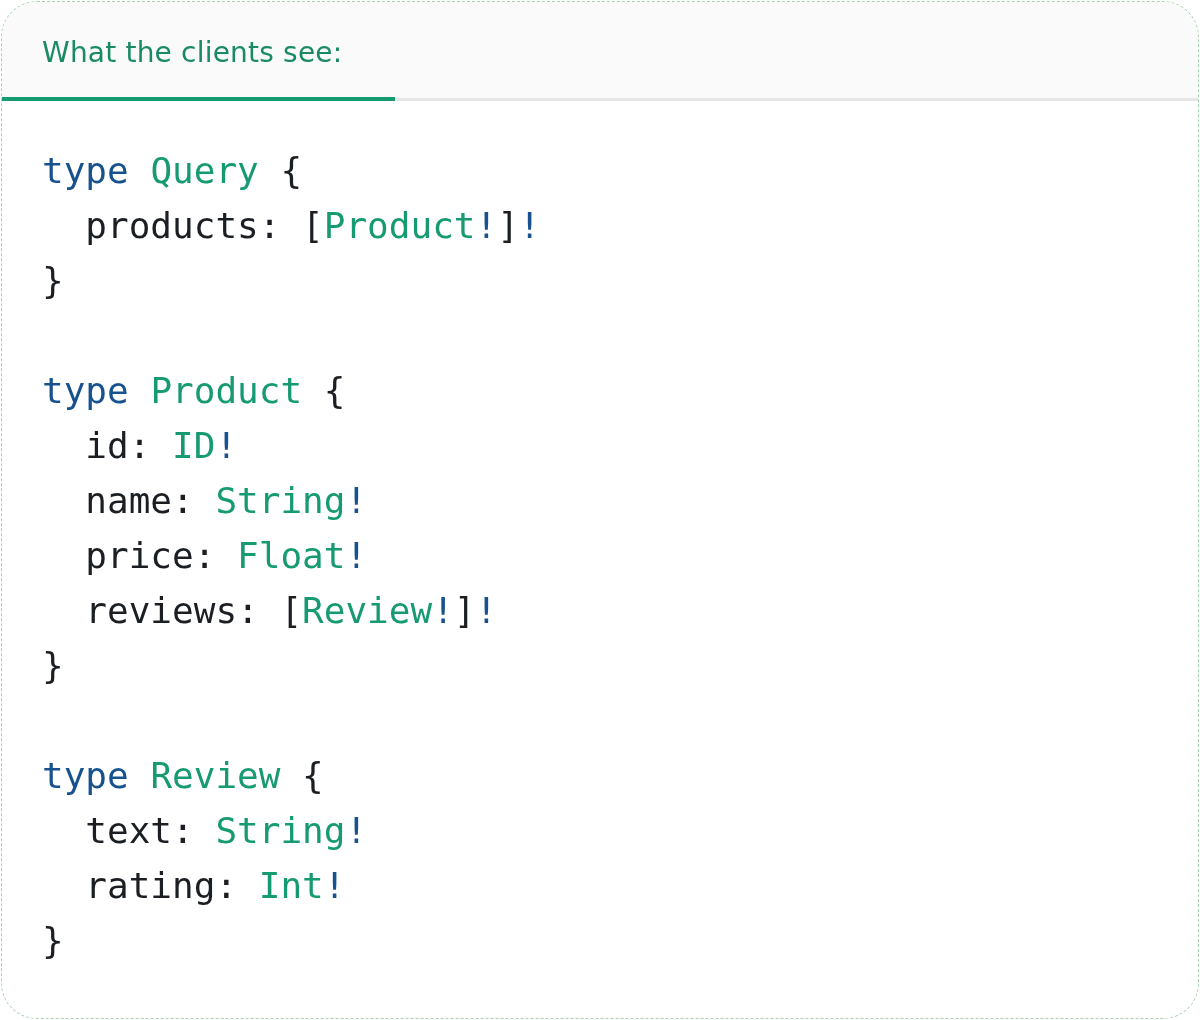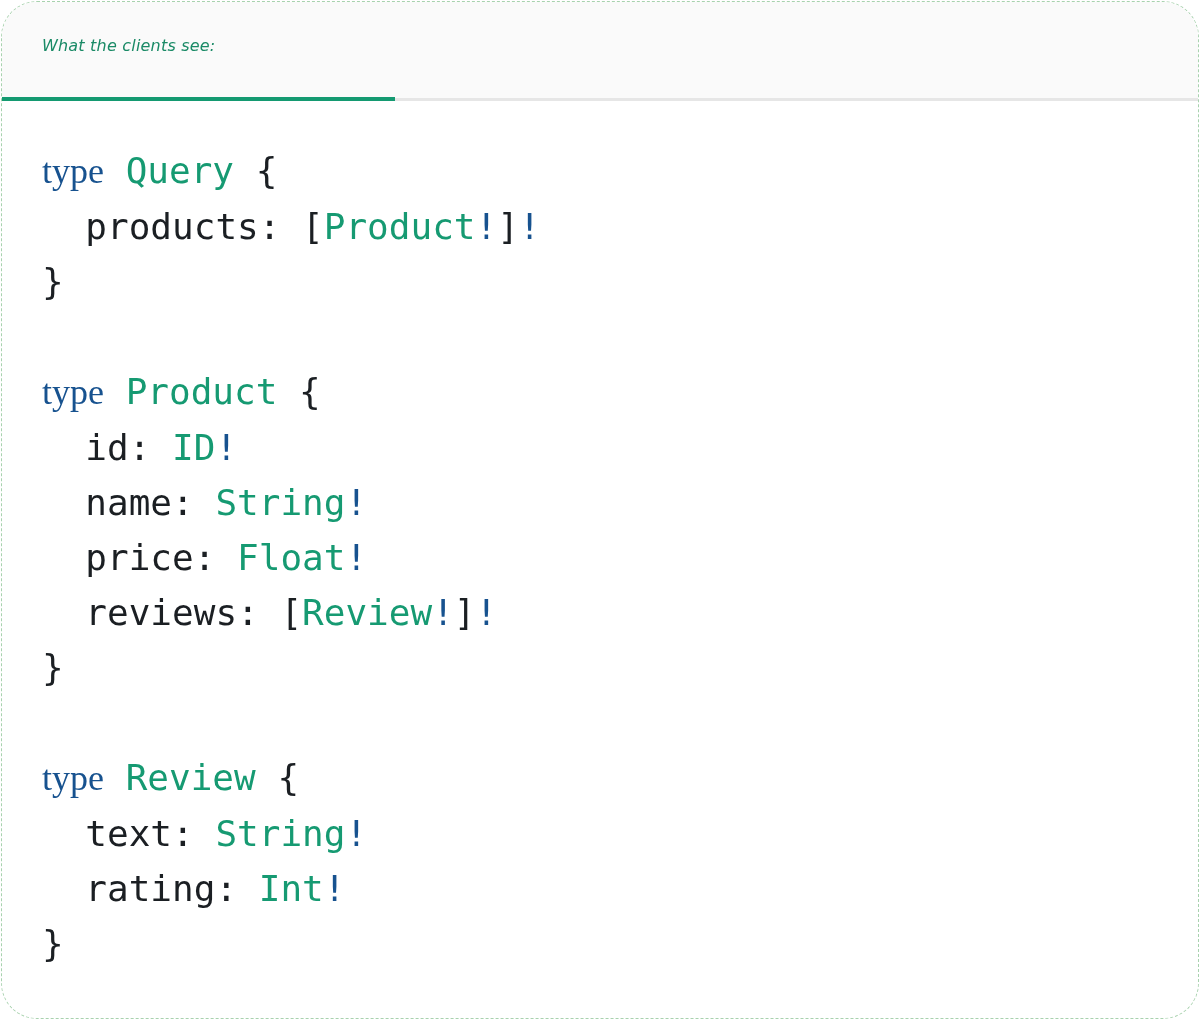--- a/index.html
+++ b/index.html
@@ -35,26 +35,25 @@
   }
 
   .card-header {
     position: relative;
     height: 99px;
     background: var(--headerBg);
     padding: 34px 0 0 40px;
   }
 
   .card-title {
-    font-size: 16px;
+    font-size: 28px;
     font-weight: 500;
     letter-spacing: 0.2px;
     color: var(--headerText);
     line-height: 1.2;
-    font-style: italic;
   }
 
   .header-divider {
     position: absolute;
     left: 0; right: 0; bottom: 0;
     height: 3px;
     background: var(--divider);
   }
 
   .tab-underline {
@@ -68,21 +67,21 @@
   .code {
     padding: 42px 30px 0 40px;
     font-family: "DejaVu Sans Mono", "Liberation Mono", monospace;
     font-size: 36px;
     line-height: 55px;
     color: var(--pl);
   }
 
   .code-line { white-space: pre; }
 
-  .tok-k { color: var(--kw); font-family: Liberation Serif, serif; }
+  .tok-k { color: var(--kw); }
   .tok-t { color: var(--ty); }
   .tok-p { color: var(--pl); }
   .tok-b { color: var(--bang); }
 </style>
 </head>
 <body>
 
 <div class="card">
   <div class="card-header">
     <div class="card-title">What the clients see:</div>

